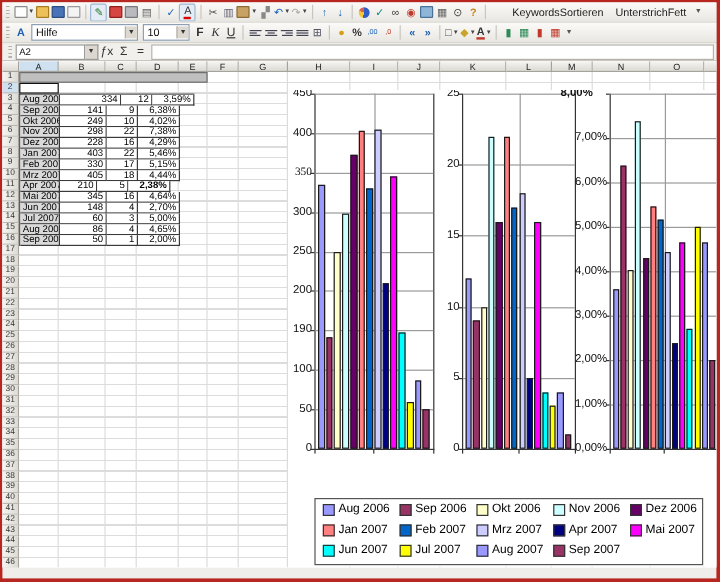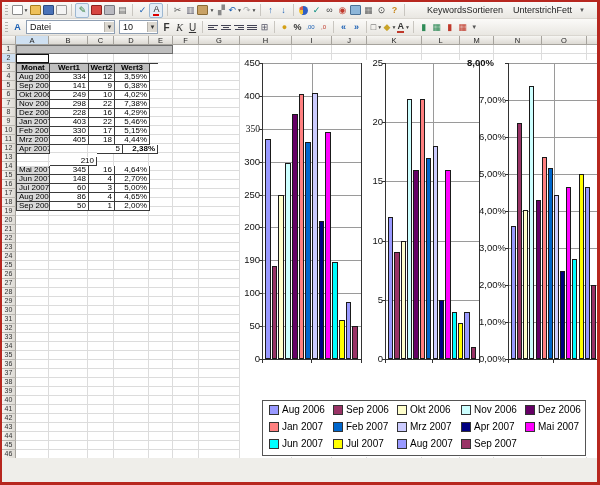--- a/index.html
+++ b/index.html
@@ -161,21 +161,21 @@
           <div class="tb-textbtn">UnterstrichFett</div>
         </div>
         <div style="font-size: 6px; color: rgb(85, 85, 85); margin-left: 2px;">▼</div>
       </div>
     <div id="tb2">
         <div class="grip"></div>
         <div class="tbtn">
           <span style="color: rgb(26, 95, 180); font-weight: bold;">A</span>
         </div>
         <div class="combo" style="width: 84px;">
-          <span>Datei</span>
+          <span>Hilfe</span>
           <span class="cdd">▼</span>
         </div>
         <div class="combo" style="width: 34px;">
           <span>10</span>
           <span class="cdd">▼</span>
         </div>
         <div class="tbtn" style="font-weight: bold; font-size: 10px;">F</div>
         <div class="tbtn" style="font-style: italic; font-family: &quot;Liberation Serif&quot;, serif; font-size: 10px;">K</div>
         <div class="tbtn" style="text-decoration: underline; font-size: 10px;">U</div>
         <div class="sep"></div>
@@ -251,20 +251,31 @@
           <span style="color: rgb(46, 139, 87);">▦</span>
         </div>
         <div class="tbtn">
           <span style="color: rgb(192, 57, 43);">▮</span>
         </div>
         <div class="tbtn">
           <span style="color: rgb(192, 57, 43);">▦</span>
         </div>
         <div style="font-size: 6px; color: rgb(85, 85, 85); margin-left: 2px;">▼</div>
       </div>
+    <div id="fbar">
+      <div class="grip"></div>
+      <div id="namebox">
+          <span>A2</span>
+        </div>
+      <div id="nbdd">▼</div>
+      <span class="fsym">ƒx</span>
+      <span class="fsym">Σ</span>
+      <span class="fsym">=</span>
+      <div id="inputline"></div>
+    </div>
     <div id="grid">
       <div id="corner"></div>
       <div id="colheaders">
           <div class="colhdr active" style="width: 33px;">A</div>
           <div class="colhdr" style="width: 39px;">B</div>
           <div class="colhdr" style="width: 26px;">C</div>
           <div class="colhdr" style="width: 35px;">D</div>
           <div class="colhdr" style="width: 24px;">E</div>
           <div class="colhdr" style="width: 26px;">F</div>
           <div class="colhdr" style="width: 41px;">G</div>
@@ -339,28 +350,22 @@
           <div class="vline" style="left: 182px;"></div>
           <div class="vline" style="left: 156px;"></div>
           <div class="vline" style="left: 132px;"></div>
           <div class="vline" style="left: 97px;"></div>
           <div class="vline" style="left: 71px;"></div>
           <div class="vline" style="left: 32px;"></div>
         <div id="grayblock"></div>
         <div id="cellcursor"></div>
         <div id="dtable">
             <div class="drow">
-              <div class="dcell dhead" style="width: 33px;">Monat</div>
-              <div class="dcell dhead" style="width: 39px;">Wert1</div>
-              <div class="dcell dhead" style="width: 26px;">Wert2</div>
-              <div class="dcell dhead" style="width: 35px;">Wert3</div>
-            </div>
-            <div class="drow">
               <div class="dcell dmon" style="width: 33px;">Aug 2006</div>
-              <div class="dcell dnum" style="width: 39px;">334</div>
+              <div class="dcell dnum" style="width: 51px;">334</div>
               <div class="dcell dnum" style="width: 26px;">12</div>
               <div class="dcell dnum" style="width: 35px;">3,59%</div>
             </div>
             <div class="drow">
               <div class="dcell dmon" style="width: 33px;">Sep 2006</div>
               <div class="dcell dnum" style="width: 39px;">141</div>
               <div class="dcell dnum" style="width: 26px;">9</div>
               <div class="dcell dnum" style="width: 35px;">6,38%</div>
             </div>
             <div class="drow">
@@ -394,21 +399,21 @@
               <div class="dcell dnum" style="width: 35px;">5,15%</div>
             </div>
             <div class="drow">
               <div class="dcell dmon" style="width: 33px;">Mrz 2007</div>
               <div class="dcell dnum" style="width: 39px;">405</div>
               <div class="dcell dnum" style="width: 26px;">18</div>
               <div class="dcell dnum" style="width: 35px;">4,44%</div>
             </div>
             <div class="drow">
               <div class="dcell dmon" style="width: 33px;">Apr 2007</div>
-              <div class="dcell dnum" style="width: 47px; margin-top: 12px;">210</div>
+              <div class="dcell dnum" style="width: 31px;">210</div>
               <div class="dcell dnum" style="width: 26px;">5</div>
               <div class="dcell dnum" style="width: 35px; font-weight: bold;">2,38%</div>
             </div>
             <div class="drow">
               <div class="dcell dmon" style="width: 33px;">Mai 2007</div>
               <div class="dcell dnum" style="width: 39px;">345</div>
               <div class="dcell dnum" style="width: 26px;">16</div>
               <div class="dcell dnum" style="width: 35px;">4,64%</div>
             </div>
             <div class="drow">

